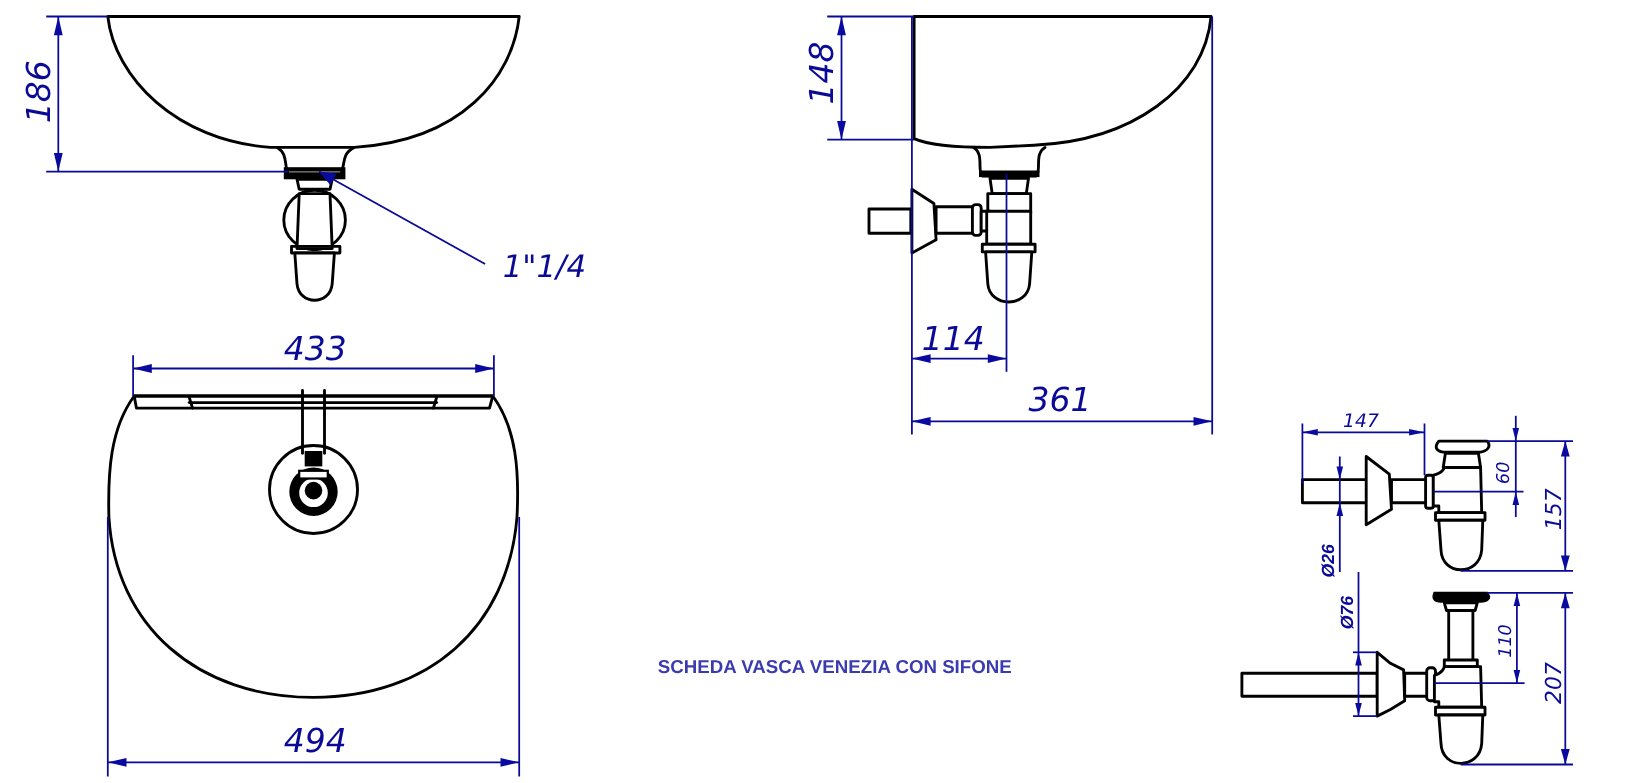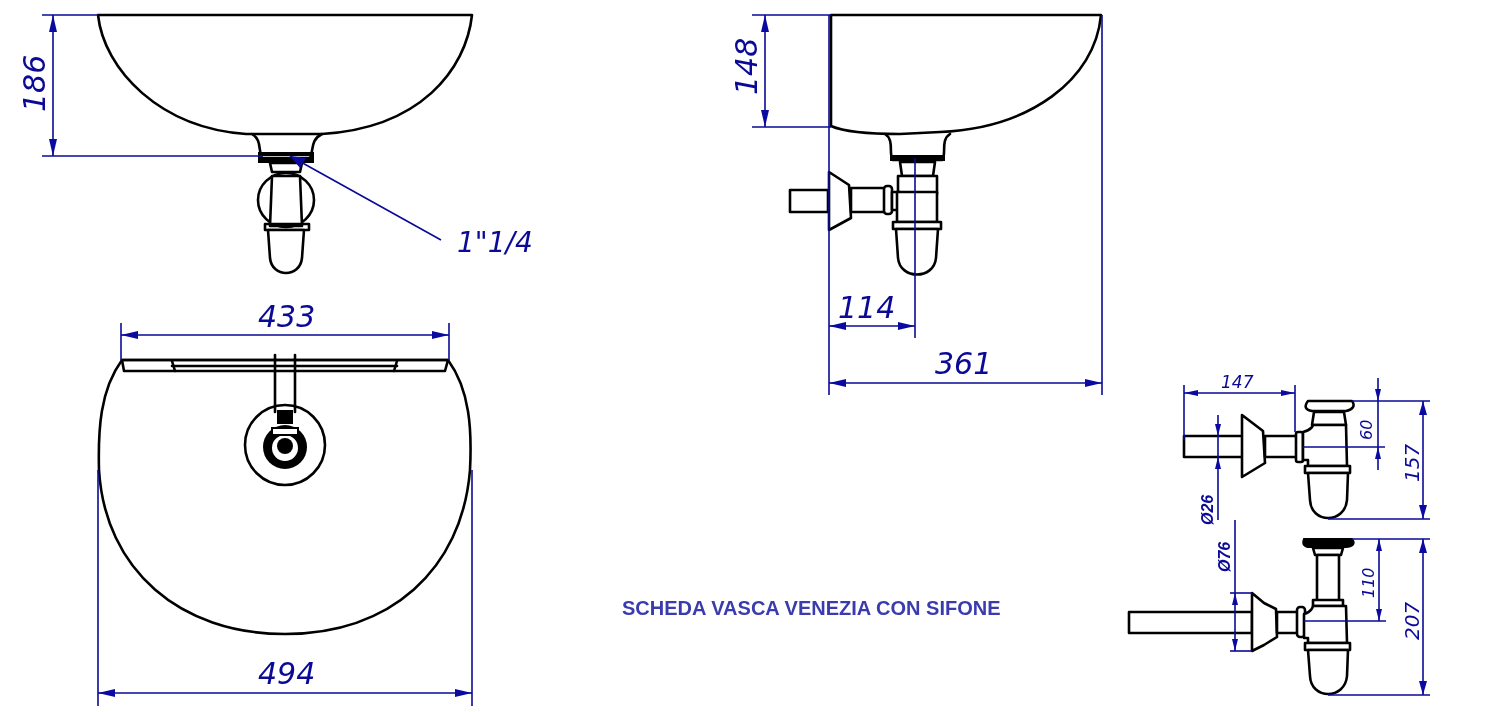--- a/index.html
+++ b/index.html
@@ -6,22 +6,22 @@
   body { width: 1497px; height: 712px; position: relative; overflow: hidden;
          font-family: "Liberation Sans", sans-serif; }
   svg { position: absolute; left: 0; top: 0; }
   .obj { fill: none; stroke: #000000; stroke-width: 2.6; stroke-linejoin: round; stroke-linecap: round; }
   .objf { fill: #ffffff; stroke: #000000; stroke-width: 2.6; stroke-linejoin: round; }
   .thick { fill: none; stroke: #000000; stroke-width: 4; }
   .dim { fill: none; stroke: #0a0a96; stroke-width: 1.6; }
   .arr { fill: #0a0aa0; stroke: none; }
   .dimtxt { fill: #0a0a96; font-family: "DejaVu Sans", sans-serif; font-style: italic; font-weight: normal; }
   .dimtxt-b { fill: #0a0a96; font-family: "Liberation Sans", sans-serif; font-style: italic; font-weight: bold; }
-  .title { position: absolute; left: 622px; top: 597px; color: #3b3bb0; font-family: "Liberation Sans", sans-serif;
-           font-weight: bold; font-size: 20px; letter-spacing: 0px; white-space: nowrap; }
+  .title { position: absolute; left: 598px; top: 597px; color: #3b3bb0; font-family: "Liberation Sans", sans-serif;
+           font-weight: bold; font-size: 17px; letter-spacing: 0px; white-space: nowrap; }
 </style>
 </head>
 <body>
 
 <svg width="1497" height="712" viewBox="0 0 1497 712" xmlns="http://www.w3.org/2000/svg">
   <defs>
     <g id="arrow-up">
         <polygon points="0,0 -4,14 4,14"></polygon>
       </g>
   </defs>

